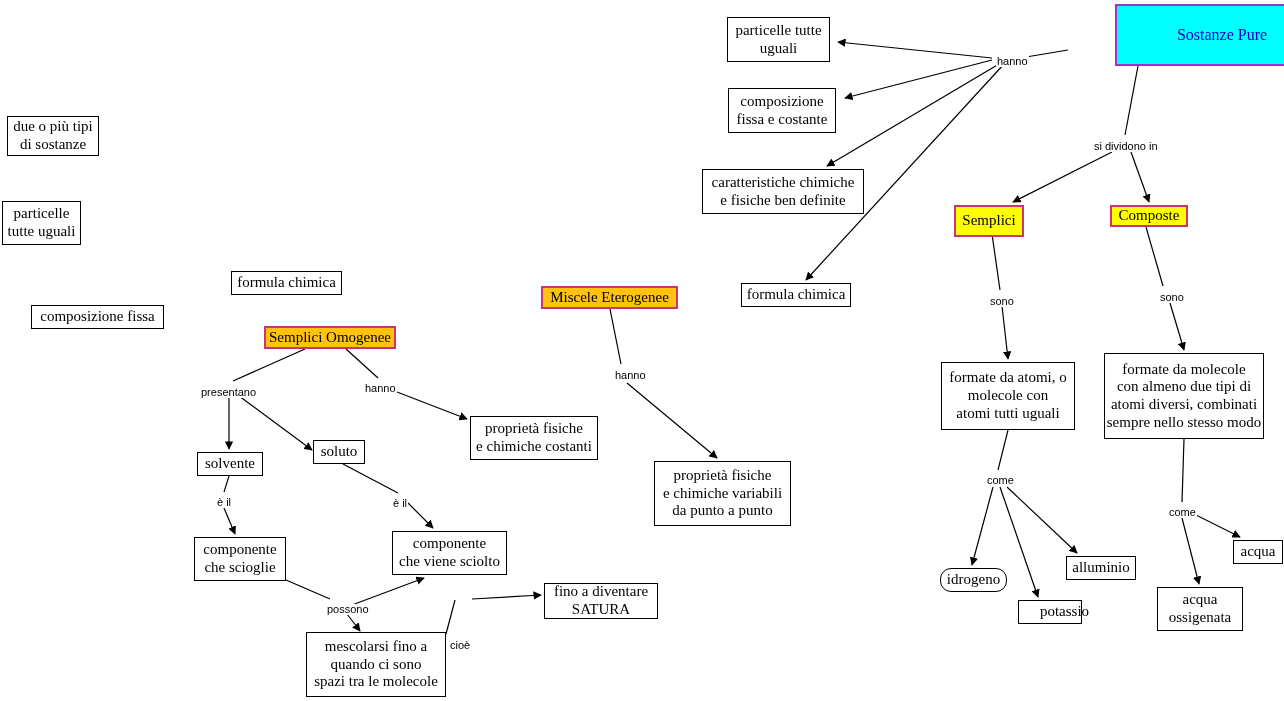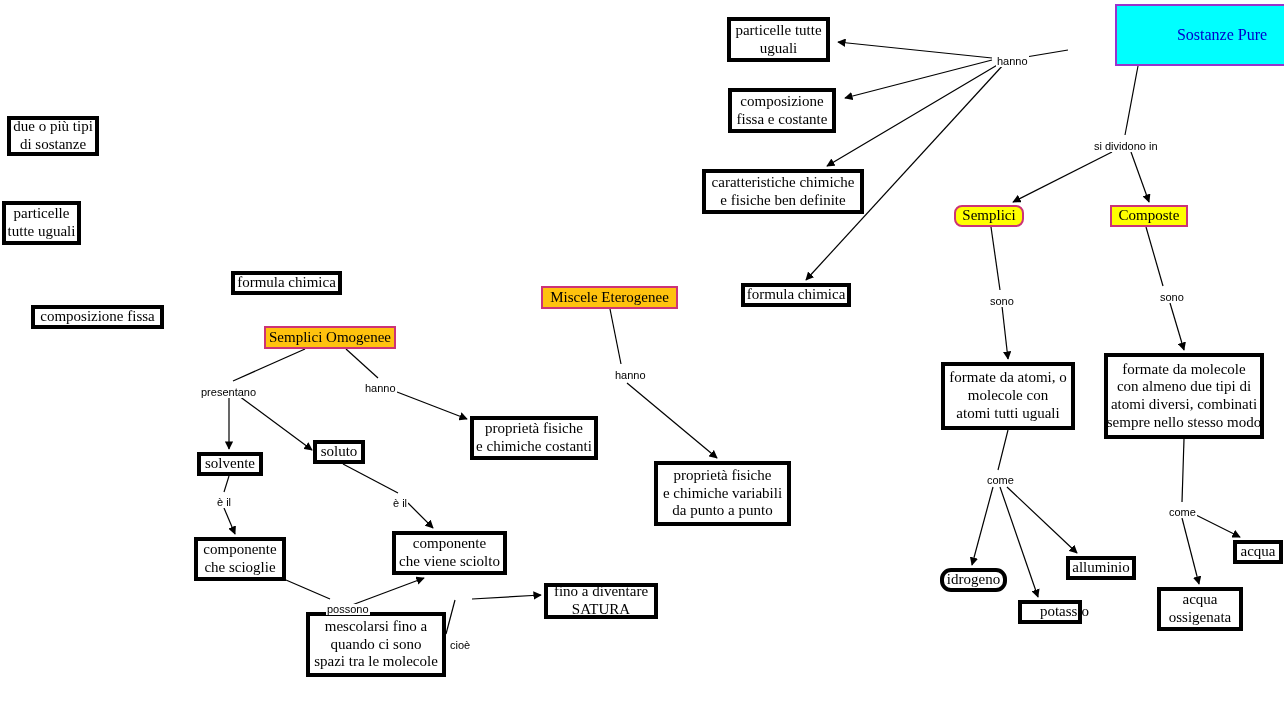--- a/index.html
+++ b/index.html
@@ -26,21 +26,21 @@
     position: absolute;
     left: 0;
     top: 0;
     width: 1284px;
     height: 701px;
     overflow: visible;
   }
   .node {
     position: absolute;
     box-sizing: border-box;
-    border: 4px solid #d946ef;
+    border: 1px solid #d946ef;
     background: #ffffff;
     color: #000000;
     font-family: "Liberation Serif", "DejaVu Serif", serif;
     font-size: 15px;
     line-height: 1.18;
     text-align: center;
     display: flex;
     flex-direction: column;
     align-items: center;
     justify-content: center;
@@ -130,42 +130,42 @@
 
     </g>
   </svg>
 
   <div id="nodes">
       <div class="node" style="left: 1115px; top: 4px; width: 214px; height: 62px; background: rgb(0, 255, 255); border-color: rgb(153, 51, 204); color: rgb(0, 0, 204); font-size: 16px; border-width: 2px;"><span class="ln">Sostanze Pure</span></div>
       <div class="node" style="left: 727px; top: 17px; width: 103px; height: 45px; background: rgb(255, 255, 255); border-color: rgb(0, 0, 0); color: rgb(0, 0, 0); font-size: 15px;"><span class="ln">particelle tutte</span><span class="ln">uguali</span></div>
       <div class="node" style="left: 728px; top: 88px; width: 108px; height: 45px; background: rgb(255, 255, 255); border-color: rgb(0, 0, 0); color: rgb(0, 0, 0); font-size: 15px;"><span class="ln">composizione</span><span class="ln">fissa e costante</span></div>
       <div class="node" style="left: 702px; top: 169px; width: 162px; height: 45px; background: rgb(255, 255, 255); border-color: rgb(0, 0, 0); color: rgb(0, 0, 0); font-size: 15px;"><span class="ln">caratteristiche chimiche</span><span class="ln">e fisiche ben definite</span></div>
       <div class="node" style="left: 741px; top: 283px; width: 110px; height: 24px; background: rgb(255, 255, 255); border-color: rgb(0, 0, 0); color: rgb(0, 0, 0); font-size: 15px;"><span class="ln">formula chimica</span></div>
-      <div class="node" style="left: 954px; top: 205px; width: 70px; height: 22px; background: rgb(255, 255, 0); border-color: rgb(204, 51, 119); color: rgb(0, 0, 0); font-size: 15px; border-width: 2px; border-radius: 8px;"><span class="ln">Semplici</span></div>
+      <div class="node" style="left: 954px; top: 205px; width: 70px; height: 32px; background: rgb(255, 255, 0); border-color: rgb(204, 51, 119); color: rgb(0, 0, 0); font-size: 15px; border-width: 2px;"><span class="ln">Semplici</span></div>
       <div class="node" style="left: 1110px; top: 205px; width: 78px; height: 22px; background: rgb(255, 255, 0); border-color: rgb(204, 51, 119); color: rgb(0, 0, 0); font-size: 15px; border-width: 2px;"><span class="ln">Composte</span></div>
       <div class="node" style="left: 941px; top: 362px; width: 134px; height: 68px; background: rgb(255, 255, 255); border-color: rgb(0, 0, 0); color: rgb(0, 0, 0); font-size: 15px;"><span class="ln">formate da atomi, o</span><span class="ln">molecole con</span><span class="ln">atomi tutti uguali</span></div>
       <div class="node" style="left: 1104px; top: 353px; width: 160px; height: 86px; background: rgb(255, 255, 255); border-color: rgb(0, 0, 0); color: rgb(0, 0, 0); font-size: 15px;"><span class="ln">formate da molecole</span><span class="ln">con almeno due tipi di</span><span class="ln">atomi diversi, combinati</span><span class="ln">sempre nello stesso modo</span></div>
       <div class="node" style="left: 940px; top: 568px; width: 67px; height: 24px; background: rgb(255, 255, 255); border-color: rgb(0, 0, 0); color: rgb(0, 0, 0); font-size: 15px; border-radius: 11px;"><span class="ln">idrogeno</span></div>
       <div class="node" style="left: 1018px; top: 600px; width: 64px; height: 24px; background: rgb(255, 255, 255); border-color: rgb(0, 0, 0); color: rgb(0, 0, 0); font-size: 15px; padding-left: 34px;"><span class="ln">potassio</span></div>
       <div class="node" style="left: 1066px; top: 556px; width: 70px; height: 24px; background: rgb(255, 255, 255); border-color: rgb(0, 0, 0); color: rgb(0, 0, 0); font-size: 15px;"><span class="ln">alluminio</span></div>
       <div class="node" style="left: 1233px; top: 540px; width: 50px; height: 24px; background: rgb(255, 255, 255); border-color: rgb(0, 0, 0); color: rgb(0, 0, 0); font-size: 15px;"><span class="ln">acqua</span></div>
       <div class="node" style="left: 1157px; top: 587px; width: 86px; height: 44px; background: rgb(255, 255, 255); border-color: rgb(0, 0, 0); color: rgb(0, 0, 0); font-size: 15px;"><span class="ln">acqua</span><span class="ln">ossigenata</span></div>
       <div class="node" style="left: 7px; top: 116px; width: 92px; height: 40px; background: rgb(255, 255, 255); border-color: rgb(0, 0, 0); color: rgb(0, 0, 0); font-size: 15px;"><span class="ln">due o più tipi</span><span class="ln">di sostanze</span></div>
       <div class="node" style="left: 2px; top: 201px; width: 79px; height: 44px; background: rgb(255, 255, 255); border-color: rgb(0, 0, 0); color: rgb(0, 0, 0); font-size: 15px;"><span class="ln">particelle</span><span class="ln">tutte uguali</span></div>
       <div class="node" style="left: 31px; top: 305px; width: 133px; height: 24px; background: rgb(255, 255, 255); border-color: rgb(0, 0, 0); color: rgb(0, 0, 0); font-size: 15px;"><span class="ln">composizione fissa</span></div>
       <div class="node" style="left: 231px; top: 271px; width: 111px; height: 24px; background: rgb(255, 255, 255); border-color: rgb(0, 0, 0); color: rgb(0, 0, 0); font-size: 15px;"><span class="ln">formula chimica</span></div>
       <div class="node" style="left: 264px; top: 326px; width: 132px; height: 23px; background: rgb(255, 194, 14); border-color: rgb(204, 51, 119); color: rgb(0, 0, 0); font-size: 15px; border-width: 2px;"><span class="ln">Semplici Omogenee</span></div>
       <div class="node" style="left: 541px; top: 286px; width: 137px; height: 23px; background: rgb(255, 194, 14); border-color: rgb(204, 51, 119); color: rgb(0, 0, 0); font-size: 15px; border-width: 2px;"><span class="ln">Miscele Eterogenee</span></div>
       <div class="node" style="left: 470px; top: 416px; width: 128px; height: 44px; background: rgb(255, 255, 255); border-color: rgb(0, 0, 0); color: rgb(0, 0, 0); font-size: 15px;"><span class="ln">proprietà fisiche</span><span class="ln">e chimiche costanti</span></div>
       <div class="node" style="left: 654px; top: 461px; width: 137px; height: 65px; background: rgb(255, 255, 255); border-color: rgb(0, 0, 0); color: rgb(0, 0, 0); font-size: 15px;"><span class="ln">proprietà fisiche</span><span class="ln">e chimiche variabili</span><span class="ln">da punto a punto</span></div>
       <div class="node" style="left: 197px; top: 452px; width: 66px; height: 24px; background: rgb(255, 255, 255); border-color: rgb(0, 0, 0); color: rgb(0, 0, 0); font-size: 15px;"><span class="ln">solvente</span></div>
       <div class="node" style="left: 313px; top: 440px; width: 52px; height: 24px; background: rgb(255, 255, 255); border-color: rgb(0, 0, 0); color: rgb(0, 0, 0); font-size: 15px;"><span class="ln">soluto</span></div>
       <div class="node" style="left: 194px; top: 537px; width: 92px; height: 44px; background: rgb(255, 255, 255); border-color: rgb(0, 0, 0); color: rgb(0, 0, 0); font-size: 15px;"><span class="ln">componente</span><span class="ln">che scioglie</span></div>
       <div class="node" style="left: 392px; top: 531px; width: 115px; height: 44px; background: rgb(255, 255, 255); border-color: rgb(0, 0, 0); color: rgb(0, 0, 0); font-size: 15px;"><span class="ln">componente</span><span class="ln">che viene sciolto</span></div>
-      <div class="node" style="left: 306px; top: 612px; width: 140px; height: 65px; background: rgb(255, 255, 255); border-color: rgb(0, 0, 0); color: rgb(0, 0, 0); font-size: 15px;"><span class="ln">mescolarsi fino a</span><span class="ln">quando ci sono</span><span class="ln">spazi tra le molecole</span></div>
+      <div class="node" style="left: 306px; top: 632px; width: 140px; height: 65px; background: rgb(255, 255, 255); border-color: rgb(0, 0, 0); color: rgb(0, 0, 0); font-size: 15px;"><span class="ln">mescolarsi fino a</span><span class="ln">quando ci sono</span><span class="ln">spazi tra le molecole</span></div>
       <div class="node" style="left: 544px; top: 583px; width: 114px; height: 36px; background: rgb(255, 255, 255); border-color: rgb(0, 0, 0); color: rgb(0, 0, 0); font-size: 15px;"><span class="ln">fino a diventare</span><span class="ln">SATURA</span></div>
     </div>
   <div id="labels">
       <span class="edge-label" style="left: 996px; top: 56px;">hanno</span>
       <span class="edge-label" style="left: 1093px; top: 141px;">si dividono in</span>
       <span class="edge-label" style="left: 989px; top: 296px;">sono</span>
       <span class="edge-label" style="left: 1159px; top: 292px;">sono</span>
       <span class="edge-label" style="left: 986px; top: 475px;">come</span>
       <span class="edge-label" style="left: 1168px; top: 507px;">come</span>
       <span class="edge-label" style="left: 200px; top: 387px;">presentano</span>

